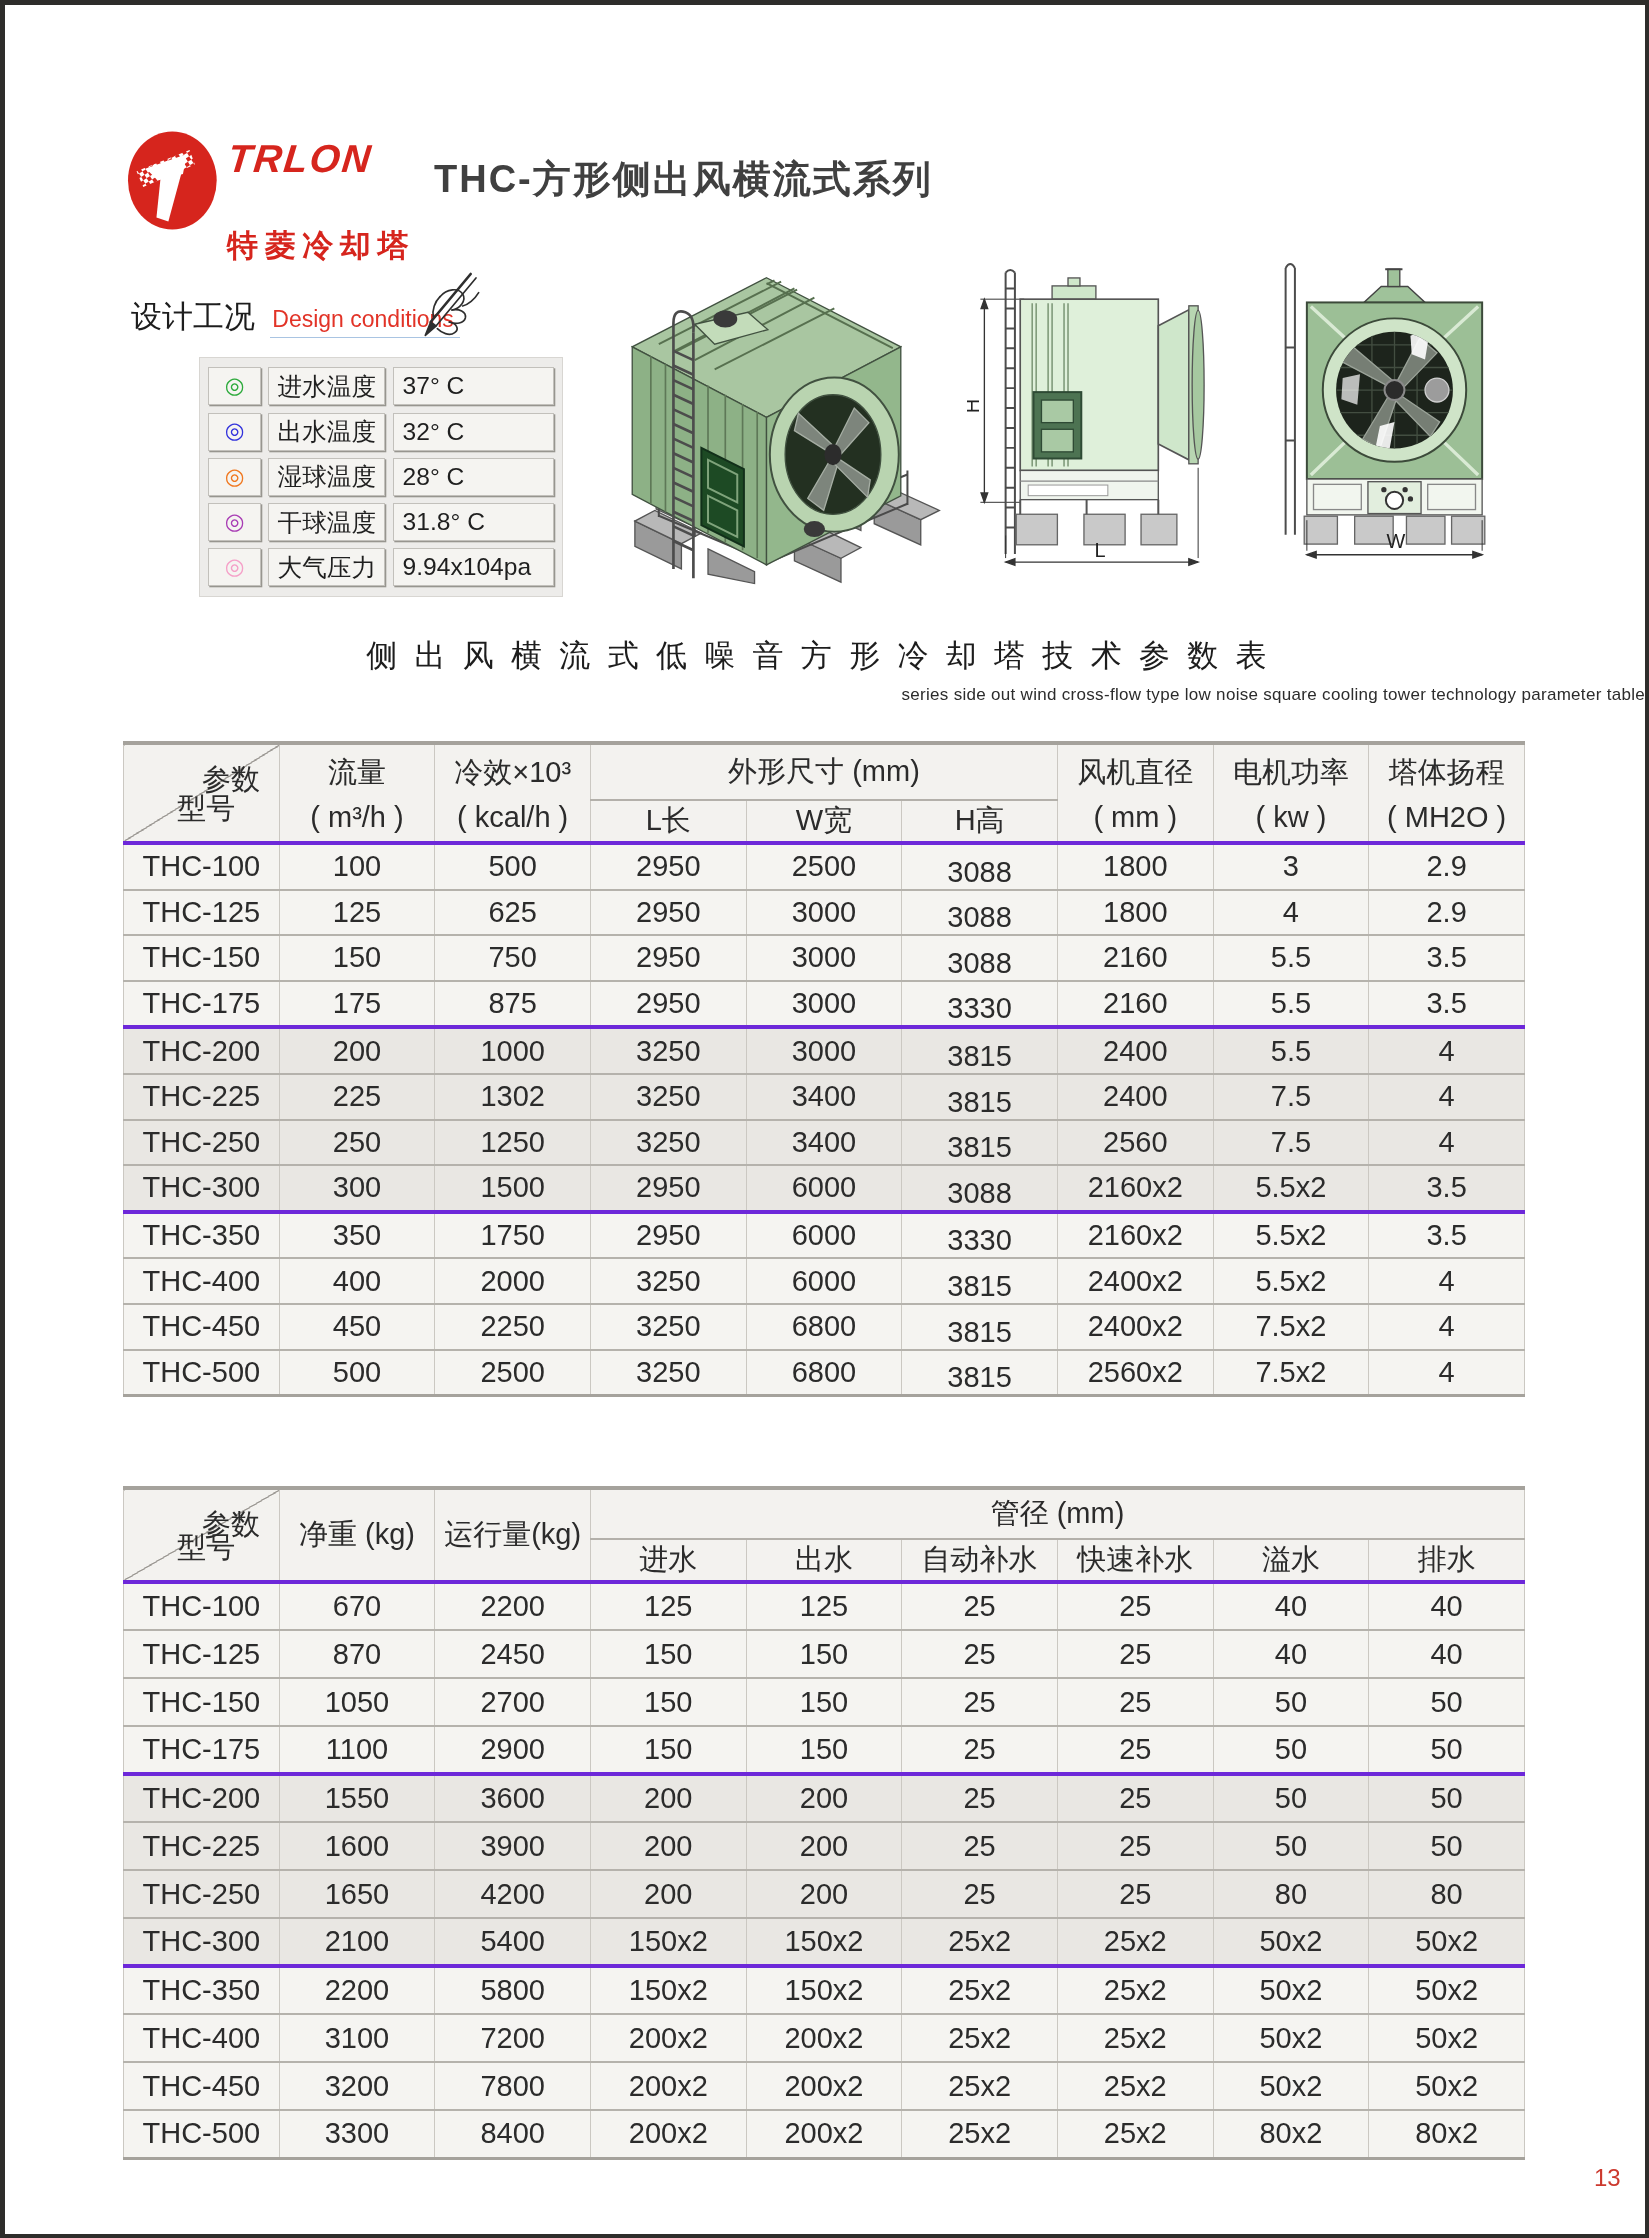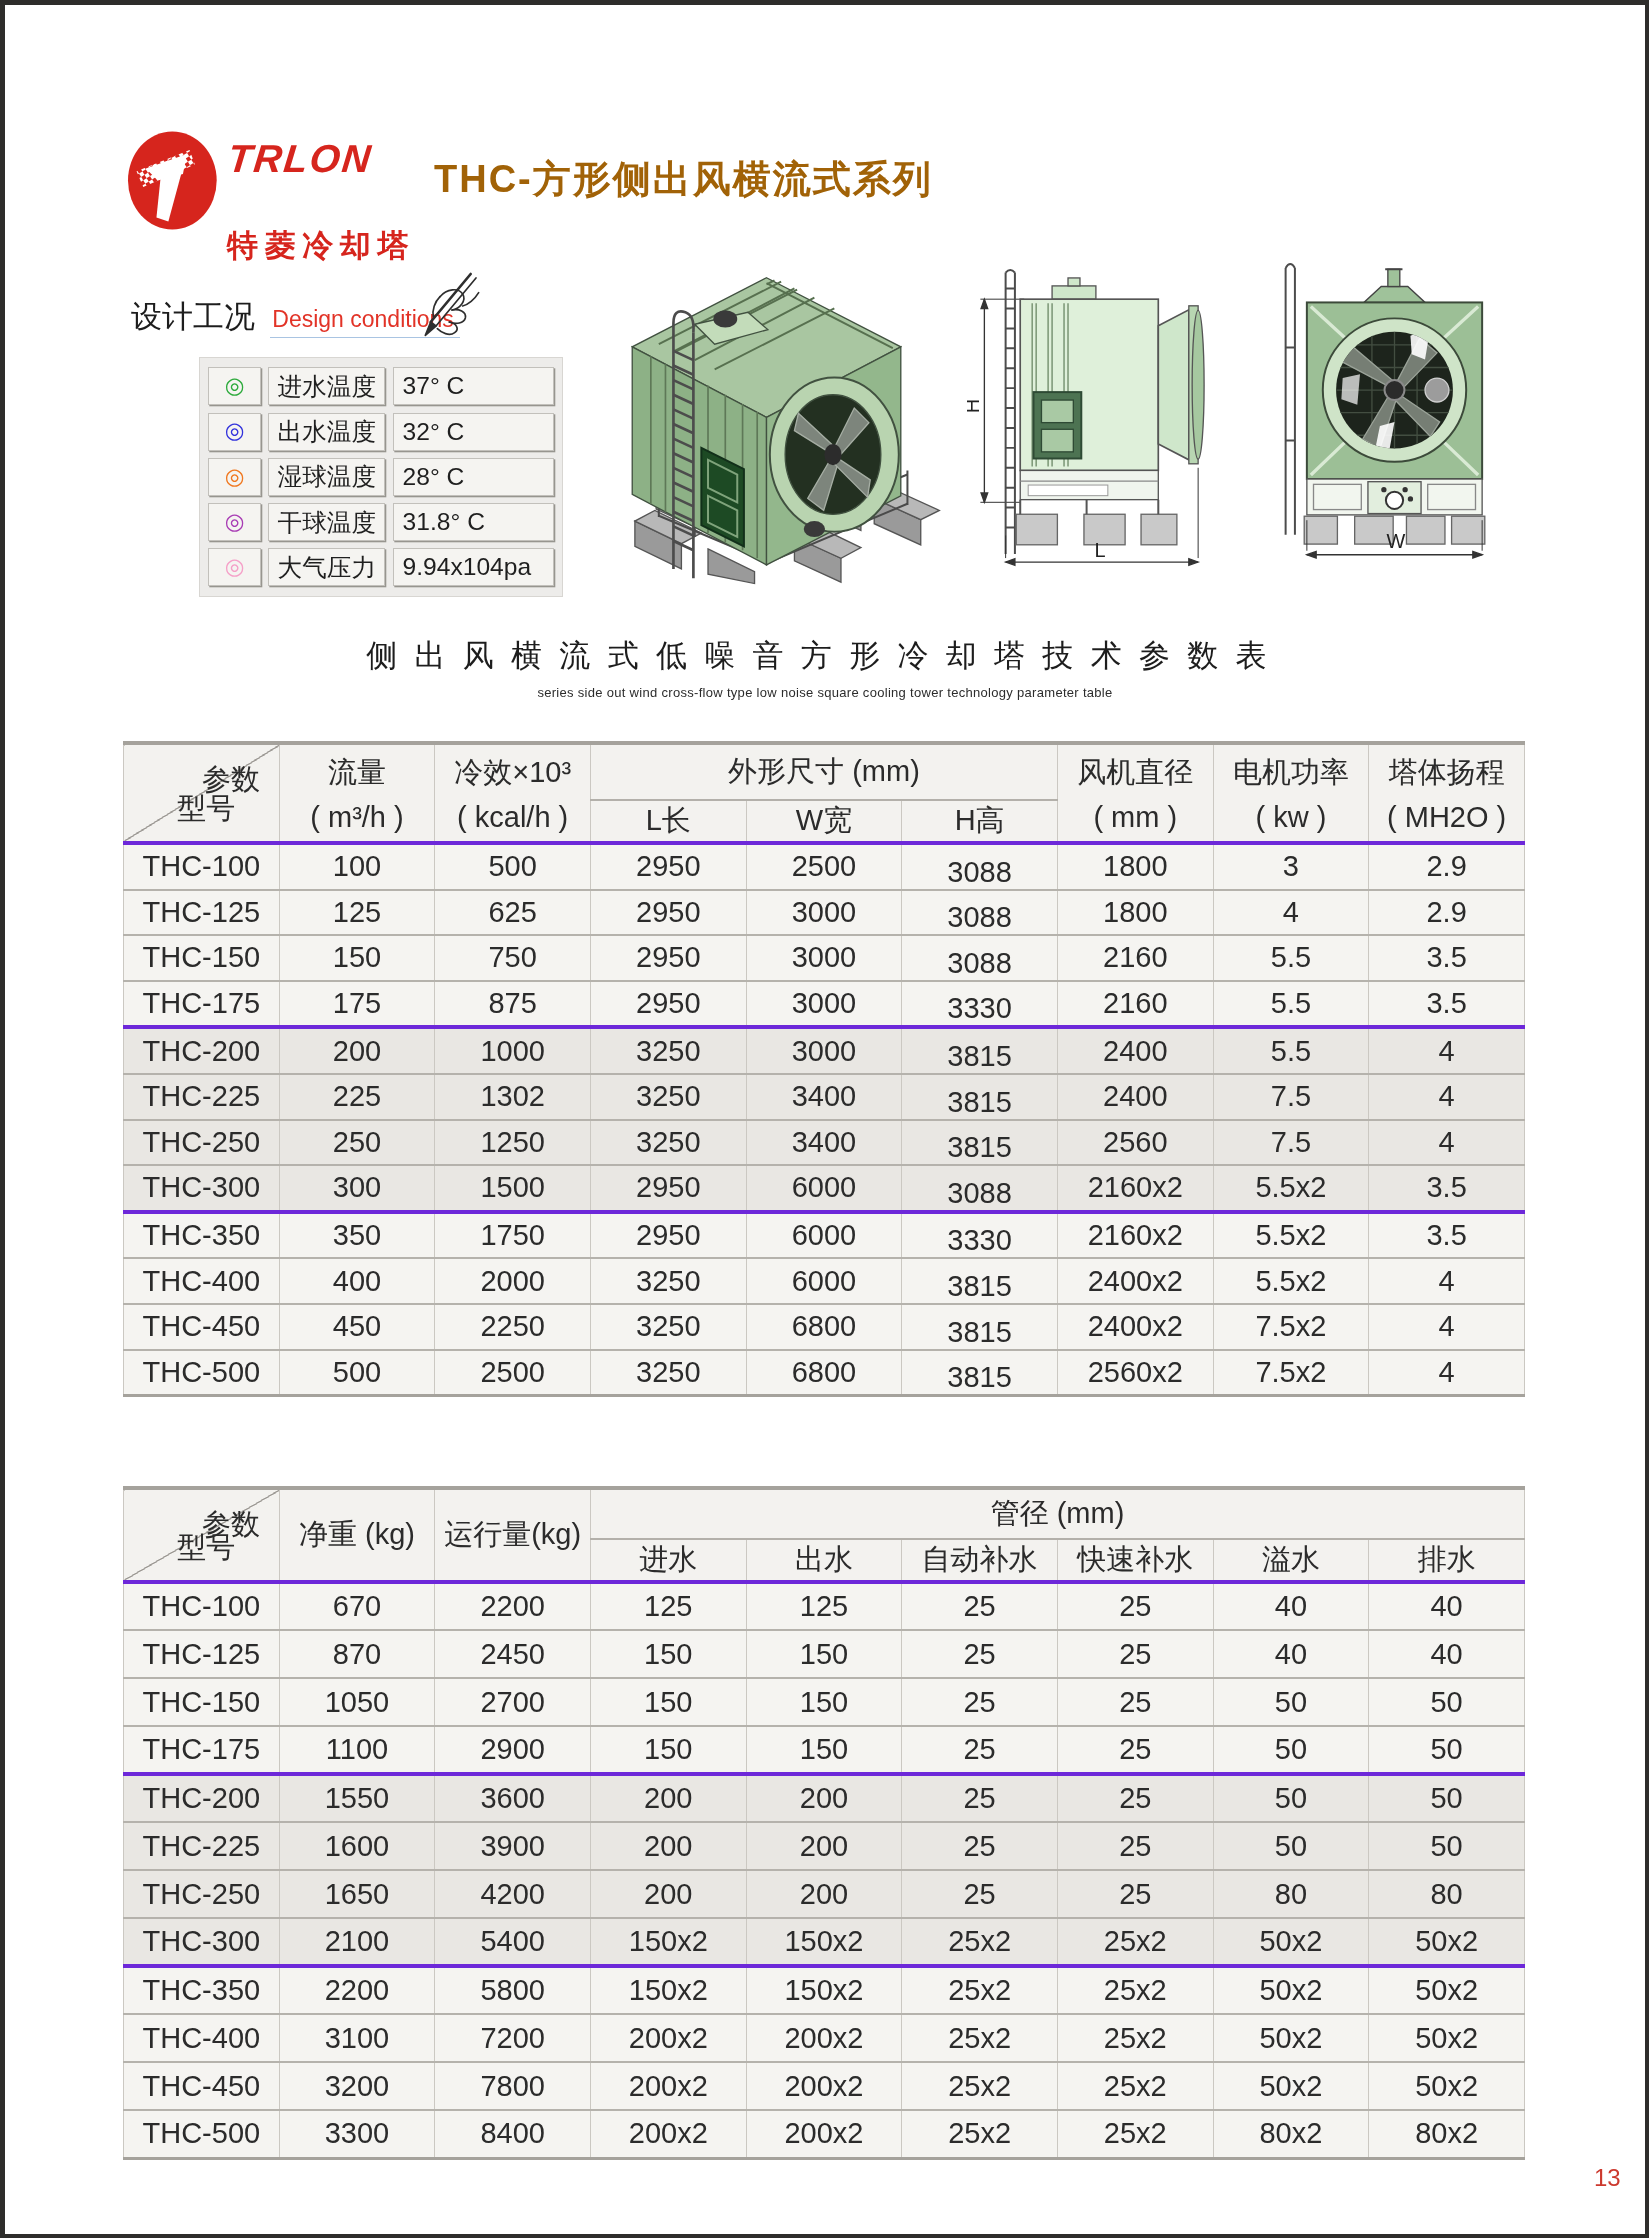--- a/index.html
+++ b/index.html
@@ -9,21 +9,21 @@
     border:5.3px solid #2e2d2b; overflow:hidden;
     font-family:"Liberation Sans","DejaVu Sans",sans-serif; color:#222;
   }
   
   .logo-svg { position:absolute; left:121px; top:125px; }
   .brand-en { position:absolute; left:223px; top:132px; font-size:39px; font-weight:900;
     font-style:italic; color:#d6251d; letter-spacing:2px; transform:skewX(-6deg); }
   .brand-cn { position:absolute; left:222px; top:182px; font-size:31px; font-weight:800;
     color:#d6251d; letter-spacing:6.6px;margin-top:38px; }
   .page-title { position:absolute; left:429px; top:149px; font-size:38px; font-weight:800;
-    color:#a16207; letter-spacing:2px; }
+    color:#404040; letter-spacing:2px; }
   
   .dc-title-row { position:absolute; left:126px; top:291px; display:flex; align-items:flex-end; }
   .dc-cn { font-size:31px; color:#1d1d1d; }
   .dc-en { font-size:23px; color:#e23327; margin-left:14.6px; padding:0 6.6px 4px 2.7px;
     border-bottom:1.3px solid #a9c4e2; }
   .pen-svg { position:absolute; left:391px; top:265px; }
   .dc-panel { position:absolute; left:194px; top:352px; width:364px; background:#edecea;
     border:0.7px solid #d8d6d2; padding:9.3px 8px; }
   .dc-row { display:flex; gap:7.3px; height:38px; margin-bottom:7.3px; }
   .dc-row:last-child { margin-bottom:0; }
@@ -33,21 +33,21 @@
   .dc-label-cell { width:117px; justify-content:center; font-size:24.6px; color:#1f1f1f; }
   .dc-value-cell { flex:1; padding-left:9px; font-size:24.6px; color:#1f1f1f; }
   .dc-ring { font-size:22.6px; line-height:1; }
   
   .tower-iso { position:absolute; left:590px; top:246px; }
   .tower-side { position:absolute; left:962px; top:257px; }
   .tower-front { position:absolute; left:1258px; top:243px; }
   
   .section-title { position:absolute; left:0; top:630px; width:100%; text-align:center; }
   .section-cn { font-size:31px; color:#1d1d1d; letter-spacing:17.3px; }
-  .section-en { font-size:13px; color:#2c2c2c; margin-top:8px; letter-spacing:0.3px; }
+  .section-en { font-size:17px; color:#2c2c2c; margin-top:8px; letter-spacing:0.3px;text-align:right; }
   
   table.spec { position:absolute; left:118px; width:1402px; border-collapse:collapse;
     table-layout:fixed; font-size:29px; color:#2b2b2b; }
   table.spec col { width:11.111%; }
   table.spec th, table.spec td { border-left:1.3px solid #cbc8c2; border-right:1.3px solid #cbc8c2;
     text-align:center; vertical-align:middle; font-weight:normal; padding:0; }
   table.spec thead th { background:#f3f2ef; border-top:4px solid #a5a29c; }
   table.spec thead tr.h2 th { border-top:2.7px solid #b3b0aa; }
   .hline2 { display:block; margin-top:8px; }
   table.spec tbody td { height:45px; background:#f5f4f1; border-top:2px solid #b5b2ac; }

